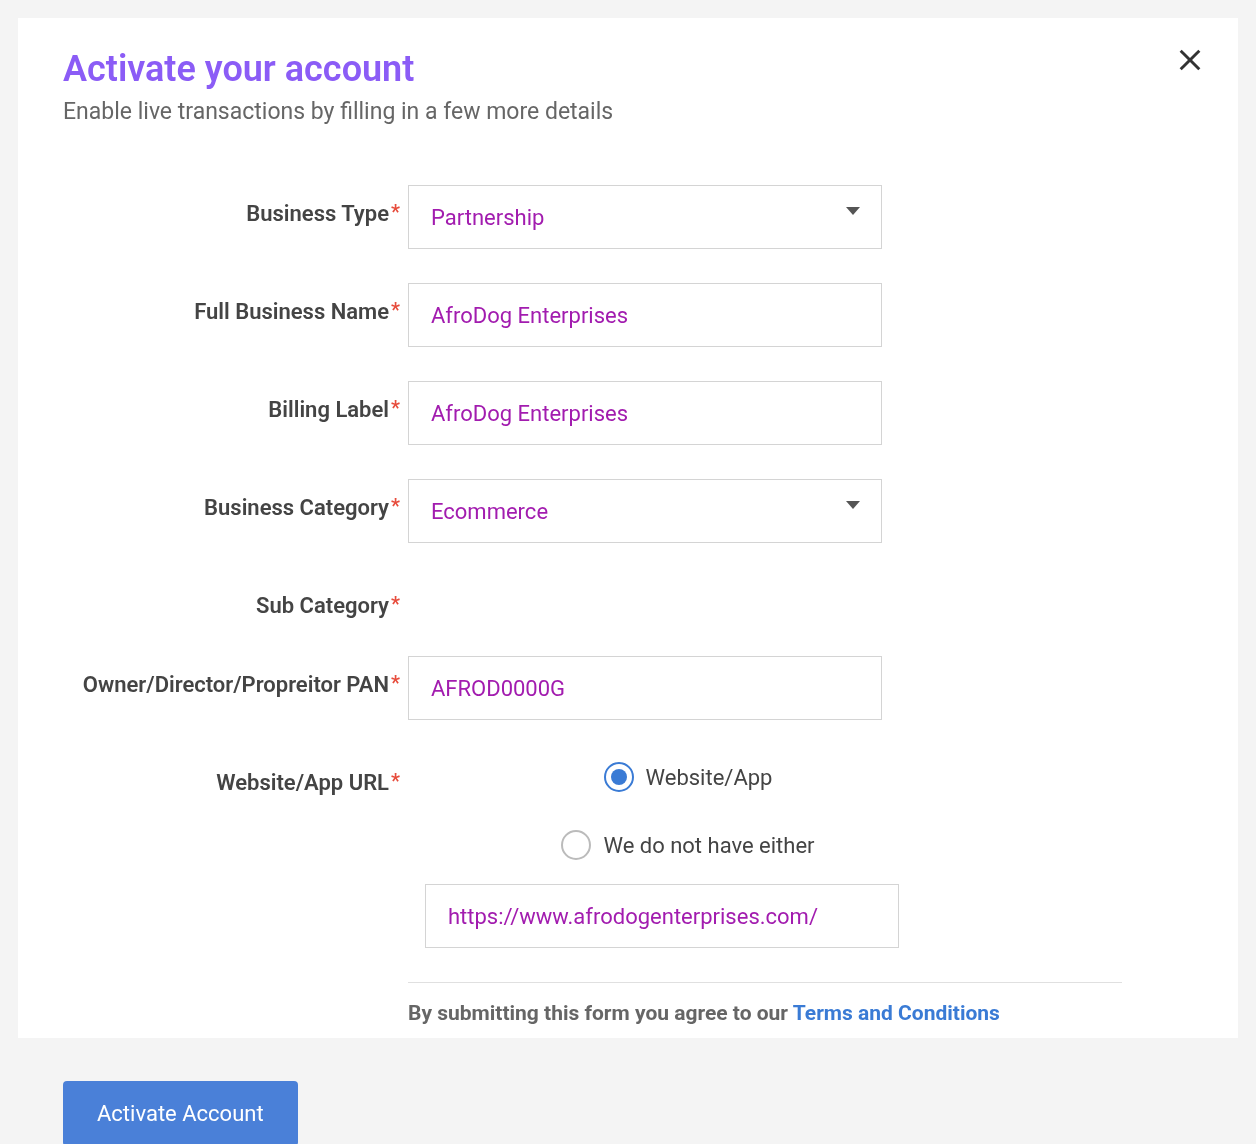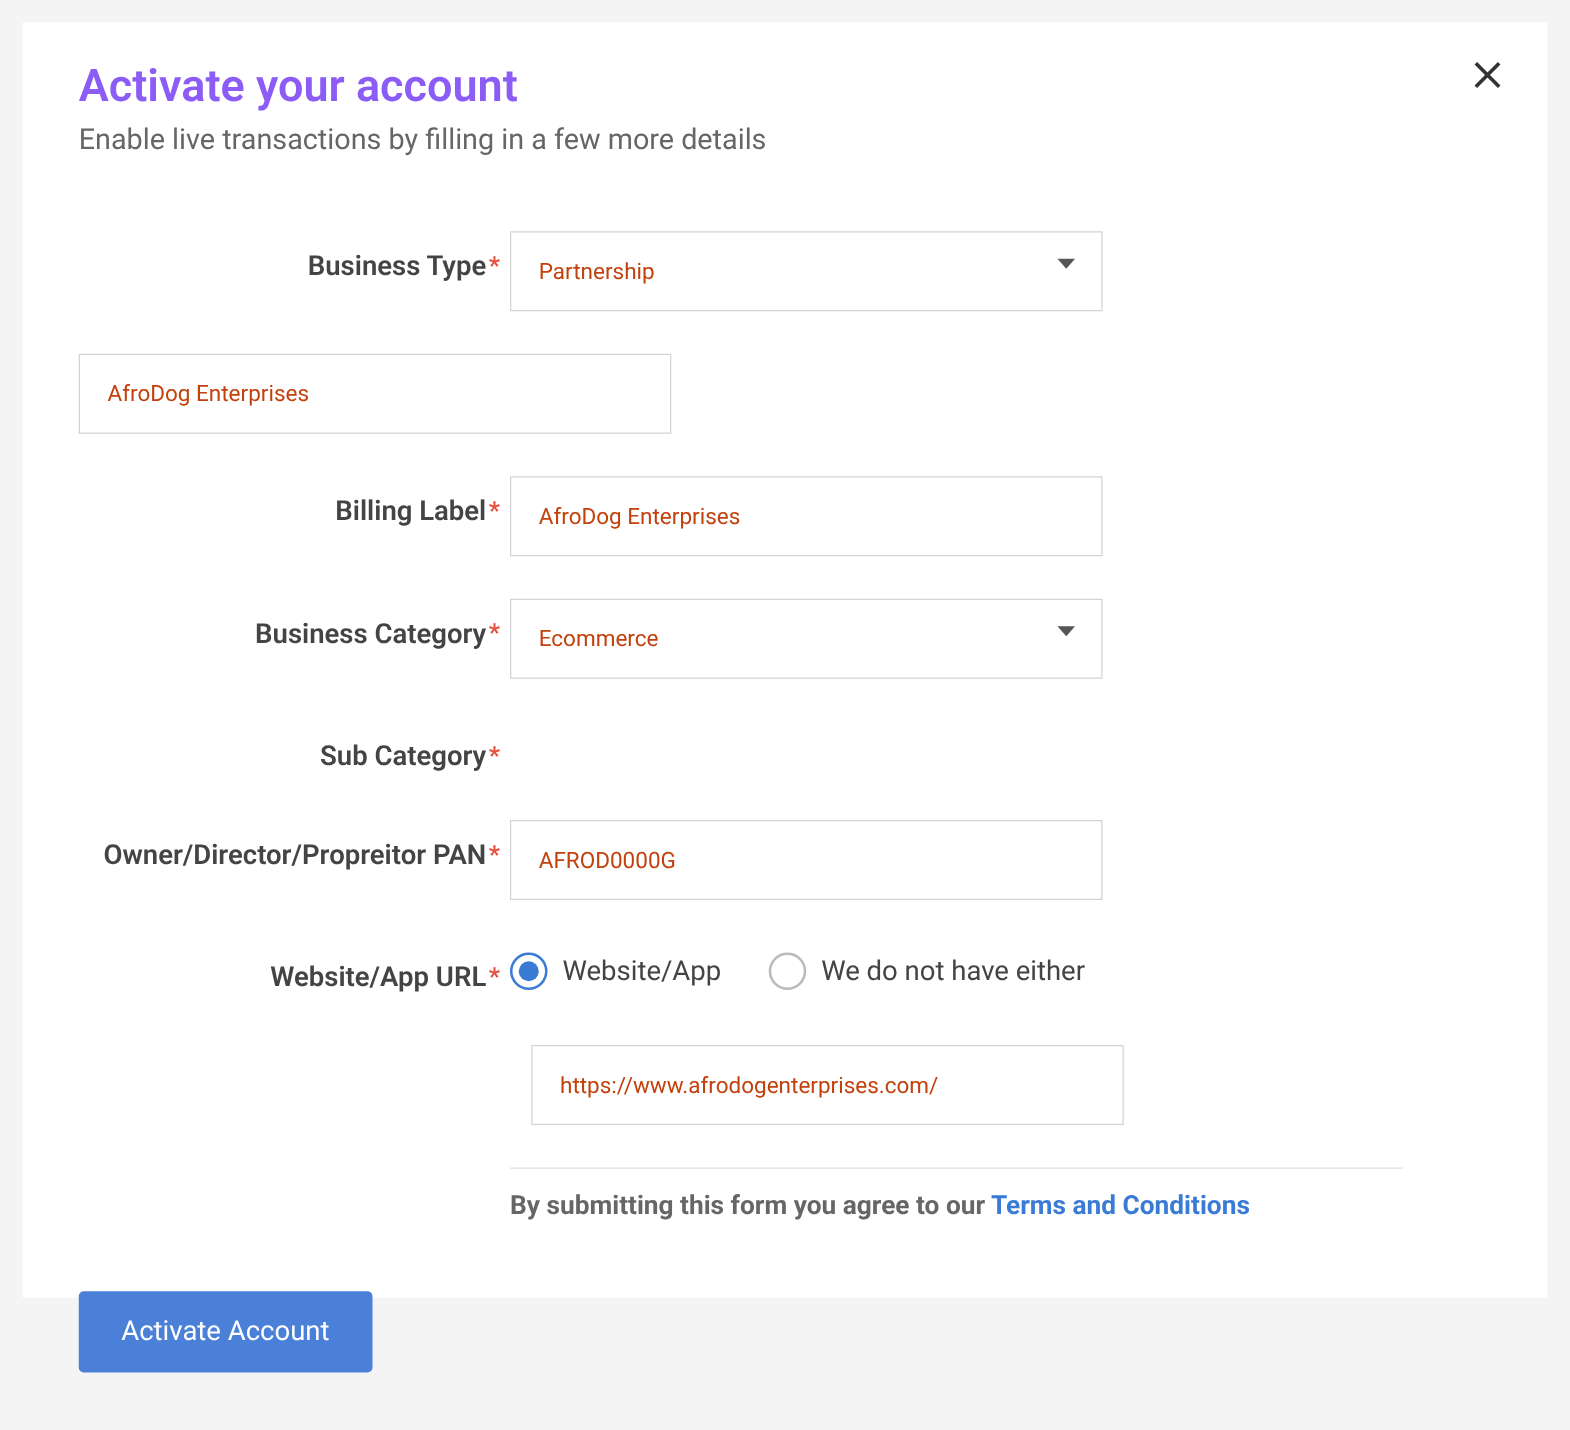--- a/index.html
+++ b/index.html
@@ -76,22 +76,22 @@
     }
     .dropdown {
       position: relative;
       width: 100%;
     }
     .dropdown-display, .text-input {
       width: 100%;
       height: 64px;
       border: 1px solid #d4d4d4;
       background-color: #ffffff;
-      font-size: 18px;
-      color: #c2410c;
+      font-size: 22px;
+      color: #a21caf;
       padding: 0 22px;
       display: flex;
       align-items: center;
       cursor: pointer;
       font-family: inherit;
     }
     .dropdown-caret {
       position: absolute;
       right: 22px;
       top: 22px;
@@ -102,21 +102,22 @@
       border-top: 8px solid #555;
     }
     .text-input {
       cursor: text;
     }
     .radio-group {
       display: flex;
       align-items: center;
       gap: 38px;
       padding-top: 8px;
-      margin-bottom: 44px;
+      margin-bottom: 24px;
+      flex-direction: column;
     }
     .radio-item {
       display: flex;
       align-items: center;
       gap: 12px;
       cursor: pointer;
     }
     .radio-circle {
       width: 30px;
       height: 30px;
@@ -191,20 +192,23 @@
     </div>
     <div class="form-control-wrap">
       <div class="dropdown">
         <div class="dropdown-display">Partnership</div>
         <div class="dropdown-caret"></div>
       </div>
     </div>
   </div>
 
   <div class="form-row">
+    <div class="form-label">
+      <span>Full Business Name</span><span class="required-asterisk">*</span>
+    </div>
     <div class="form-control-wrap">
       <input type="text" class="text-input" value="AfroDog Enterprises" style="">
     </div>
   </div>
 
   <div class="form-row">
     <div class="form-label">
       <span>Billing Label</span><span class="required-asterisk">*</span>
     </div>
     <div class="form-control-wrap">

